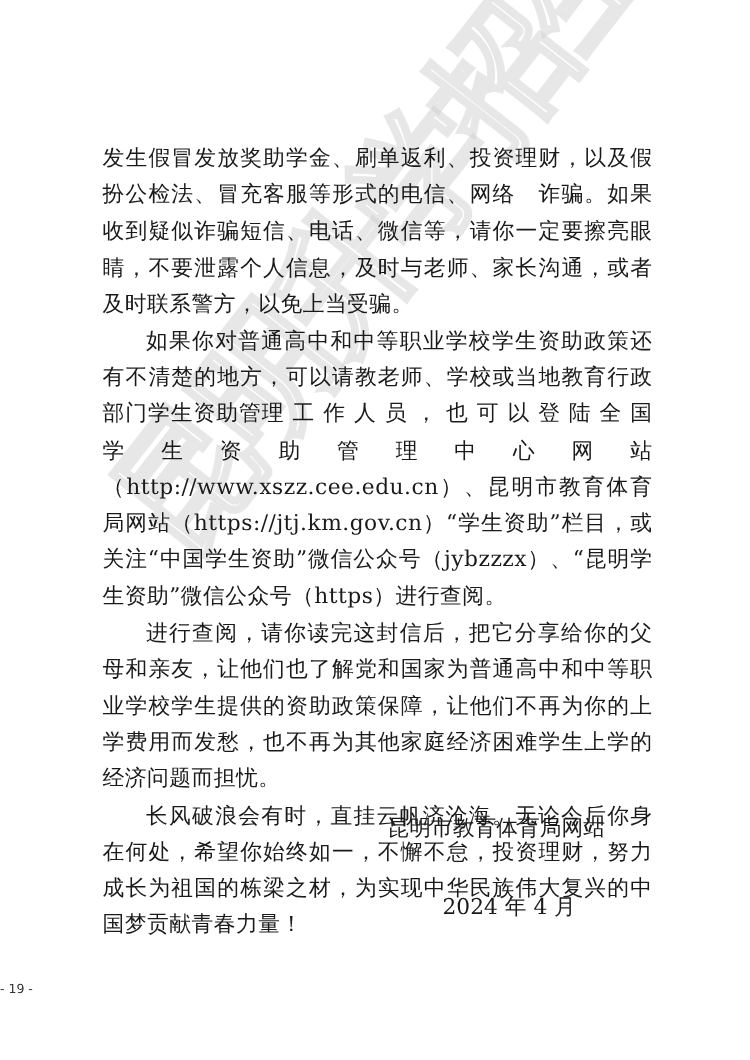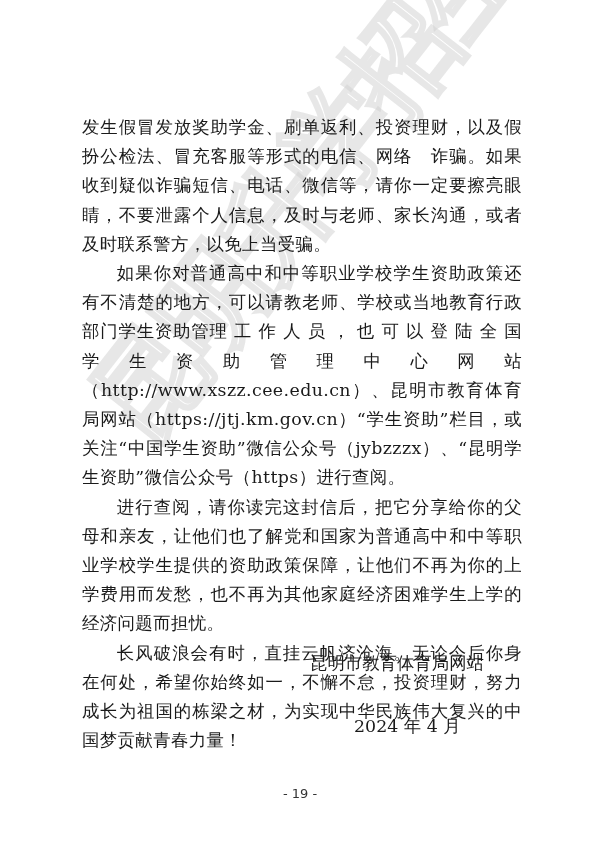--- a/index.html
+++ b/index.html
@@ -53,23 +53,22 @@
     .sig-date {
       display: block;
       padding-left: 54px;
       margin-top: 32px;
     }
     .page-number {
       position: absolute;
       left: 0;
       width: 600px;
       top: 786px;
-      text-align: center;
       font-family: "DejaVu Sans", "Liberation Sans", sans-serif;
-      font-size: 13px;
+      font-size: 10px;
       color: #333;
     }
     .watermark {
       position: absolute;
       left: 60px;
       top: 380px;
       width: 700px;
       transform: rotate(-52deg);
       transform-origin: 0 0;
       font-family: "DejaVu Sans", "Liberation Sans", sans-serif;

